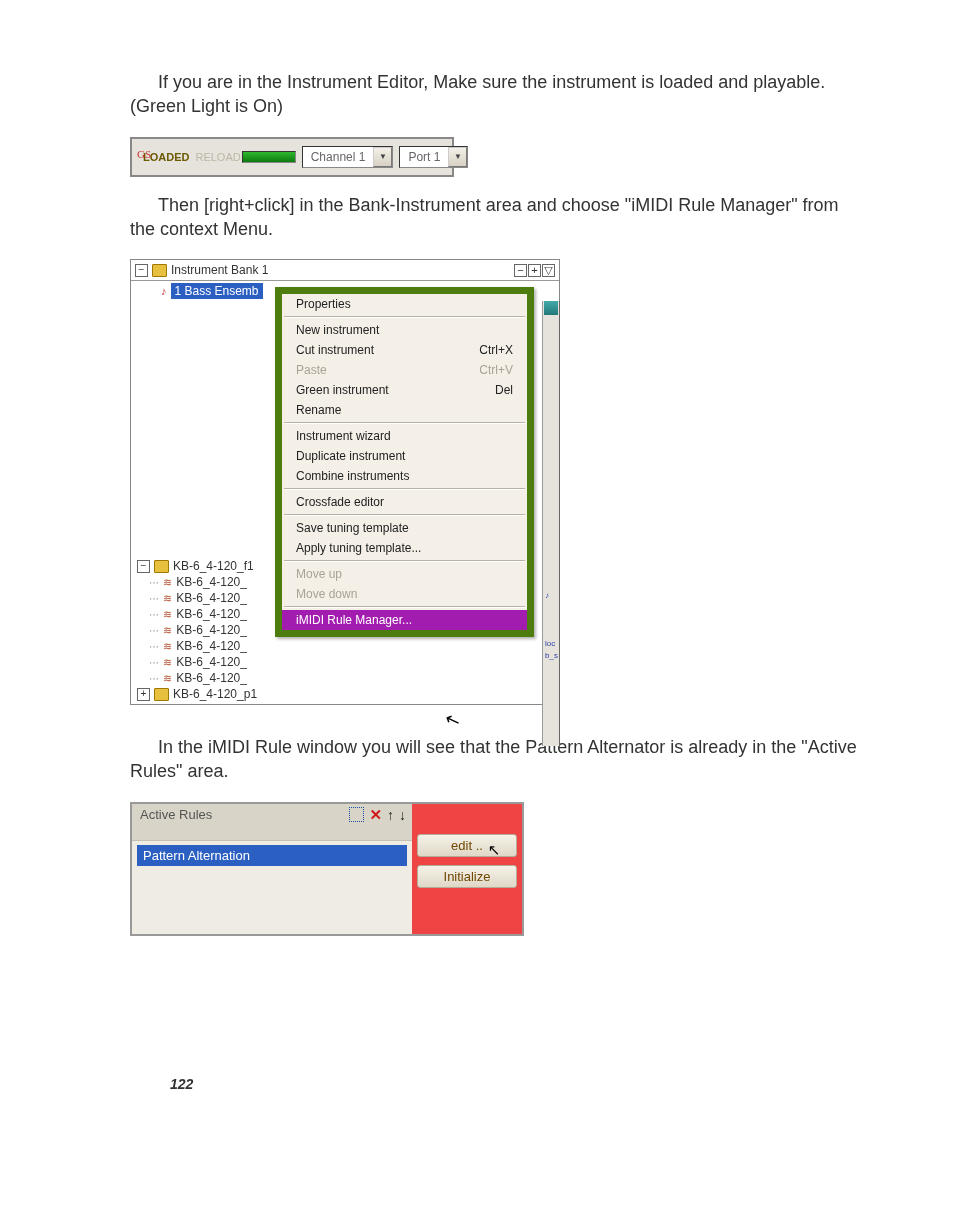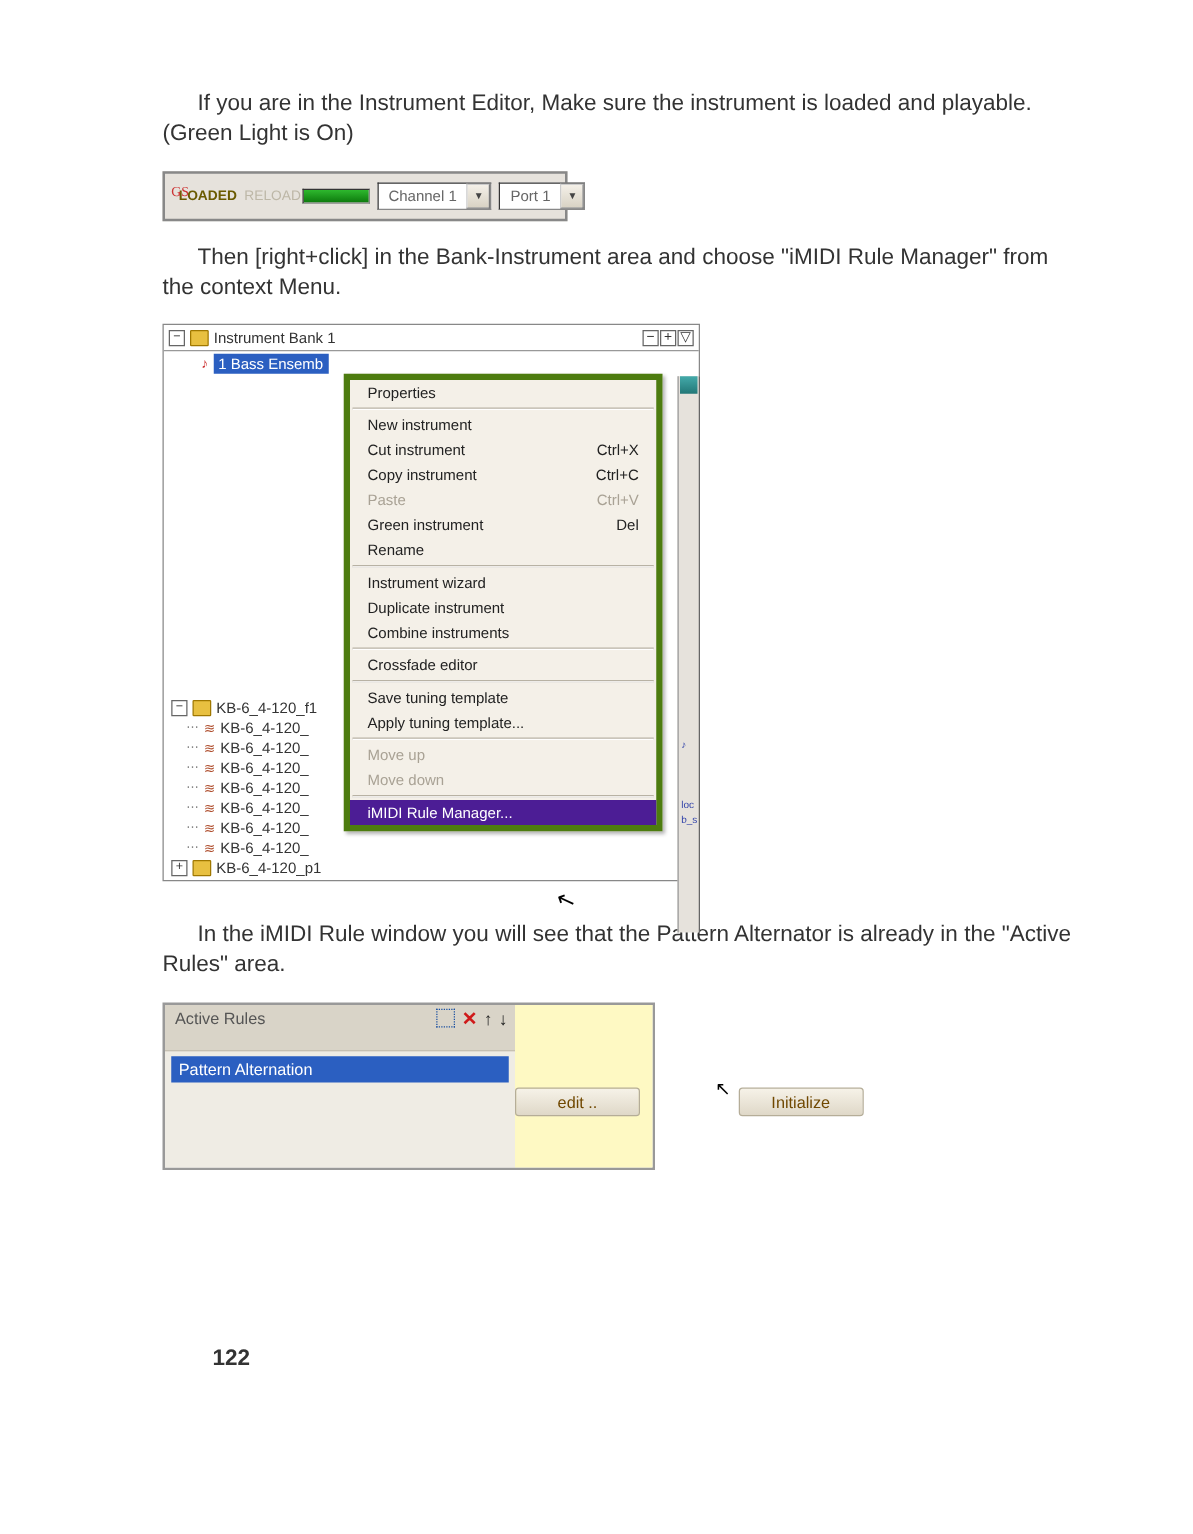--- a/index.html
+++ b/index.html
@@ -1,18 +1,18 @@
 <!DOCTYPE html>
 <html><head>
 <meta charset="utf-8">
 <style>
   html,body{margin:0;background:#fff;font-family:"Segoe UI","Myriad Pro",Arial,sans-serif;color:#333}
   .page{width:954px;min-height:1227px;box-sizing:border-box;padding:70px 90px 40px 130px}
   .para{font-size:18px;line-height:1.35;margin:0 0 18px 0;text-indent:28px}
-  .footer{margin-top:140px;font-weight:600;font-size:18px;text-indent:40px}
+  .footer{margin-top:140px;font-style:italic;font-weight:600;font-size:14px;text-indent:40px}
 
   
   .fig1{width:310px;margin:8px 0 16px 0;border:2px solid #888;background:#e6e2dc;display:flex;align-items:center;height:36px;padding:0 5px;gap:6px}
   .gsicon{width:20px;height:22px;position:relative}
   .gsicon::before{content:"";position:absolute;right:2px;top:8px;font-size:10px;color:#c33}
   .gsicon span{position:absolute;left:0;top:2px;font-size:11px;color:#c33;font-family:serif}
   .loaded{font-size:11px;color:#6a5a00;font-weight:bold}
   .reload{font-size:11px;color:#bdb7a7;font-weight:normal}
   .greenbar{height:10px;width:52px;background:linear-gradient(#2eb82e,#0d7a0d);border:1px inset #888}
   .stack{display:flex;flex-direction:row;gap:1px}
@@ -31,40 +31,40 @@
   .hdrbtns .boxglyph{font-size:11px}
   .instrsel{margin:2px 0 2px 30px;display:inline-flex;align-items:center;gap:4px}
   .instrsel .sel{background:#2b5fc1;color:#fff;padding:1px 4px;font-size:12px}
   .nodewrap{padding:2px 0}
   .node{display:flex;align-items:center;gap:4px;padding:1px 0 1px 6px;font-size:12px}
   .dots{color:#888;font-size:10px;width:22px;text-align:right}
   .regicon{font-size:11px;color:#b05030}
   .rightstrip{position:absolute;right:0;top:42px;width:16px;height:445px;background:#e6e2dc;border-left:1px solid #999;border-right:1px solid #666}
   .rightstrip .sc{position:absolute;top:0;width:14px;height:14px;background:linear-gradient(#4aa,#277);left:1px}
   .rightstrip .mark{position:absolute;font-size:8px;color:#34a;left:2px}
-  .ctxmenu{position:absolute;left:145px;top:40px;width:245px;background:#f4f0e8;border:5px solid #4d7c0f;box-shadow:2px 2px 3px rgba(0,0,0,.3);font-size:12px}
+  .ctxmenu{position:absolute;left:145px;top:28px;width:245px;background:#f4f0e8;border:7px solid #4d7c0f;box-shadow:2px 2px 3px rgba(0,0,0,.3);font-size:12px}
   .ctxmenu .mi{display:flex;justify-content:space-between;padding:3px 14px;color:#222}
   .ctxmenu .mi.dis{color:#a9a295}
-  .ctxmenu .mi.hov{background:#4c1d95;color:#fff}
+  .ctxmenu .mi.hov{background:#a21caf;color:#fff}
   .ctxmenu .sep{height:1px;background:#b8b2a4;margin:2px 2px;border-bottom:1px solid #fff}
   .ctxmenu .arrow{font-size:10px}
   .cursor{position:absolute;left:315px;top:450px;font-size:18px;color:#000;transform:rotate(-20deg)}
 
   
   .fig3{width:390px;margin:10px 0 30px 0;display:flex;border:2px solid #999}
   .leftpane{flex:1;background:#efece4}
   .arhdr{display:flex;align-items:center;justify-content:space-between;background:#d9d4c8;padding:2px 6px 16px 8px;border-bottom:1px solid #c6c0b2}
   .arhdr .t{font-size:13px;color:#555}
   .arhdr .tools{display:flex;gap:5px;align-items:center}
   .toolX{color:#cf1a1a;font-weight:bold;font-size:15px}
   .toolUp,.toolDn{font-size:14px;color:#222}
   .toolDup{width:13px;height:13px;border:1px dotted #1a4fa0}
   .listrow{margin:4px 5px;background:#2b5fc1;color:#fff;font-size:13px;padding:3px 6px}
   .listarea{height:64px}
-  .rightpane{width:110px;background:#fef9c3;display:flex;flex-direction:row;align-items:center;padding:30px 0 4px;gap:6px}
+  .rightpane{width:110px;background:#ef4444;display:flex;flex-direction:column;align-items:center;padding:30px 0 4px;gap:6px}
   .btn3d{font-size:13px;color:#704800;background:linear-gradient(#f6f2e8,#dfd8c8);border:1px solid #b5ad98;border-radius:3px;padding:3px 12px;min-width:74px;text-align:center}
   .cursor2{font-size:15px;margin-left:54px;margin-top:-22px;color:#000}
 </style>
 </head>
 <body>
 
 <div class="page">
 
   <p class="para">If you are in the Instrument Editor, Make sure the instrument is loaded and playable. (Green Light is On)</p>
 
@@ -170,24 +170,20 @@
       <div class="mi">
           <span>Properties</span>
         </div>
       <div class="sep"></div>
       <div class="mi">
           <span>New instrument</span>
         </div>
       <div class="mi">
           <span>Cut instrument</span>
           <span>Ctrl+X</span>
-        </div>
-      <div class="mi">
-          <span>Copy instrument</span>
-          <span>Ctrl+C</span>
         </div>
       <div class="mi dis">
           <span>Paste</span>
           <span>Ctrl+V</span>
         </div>
       <div class="mi">
           <span>Green instrument</span>
           <span>Del</span>
         </div>
       <div class="mi">

